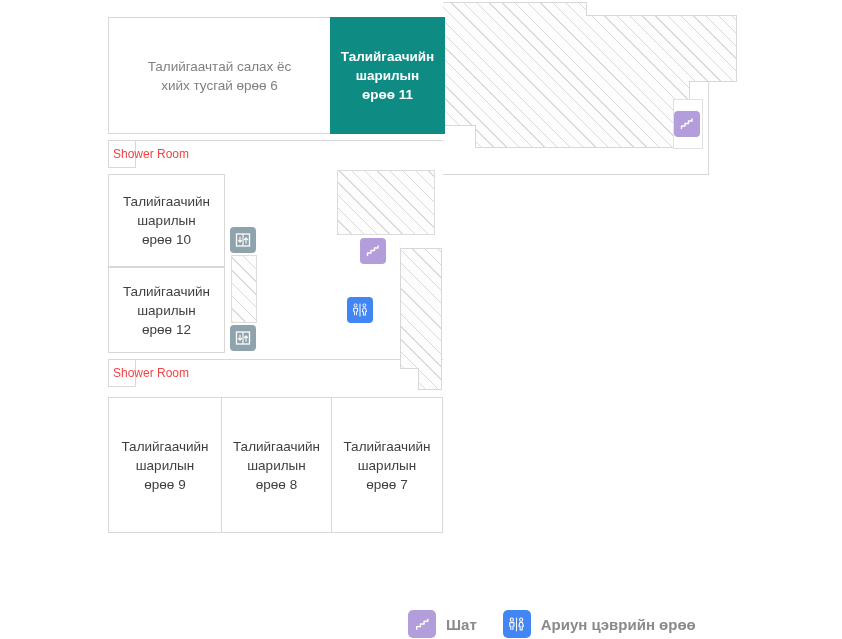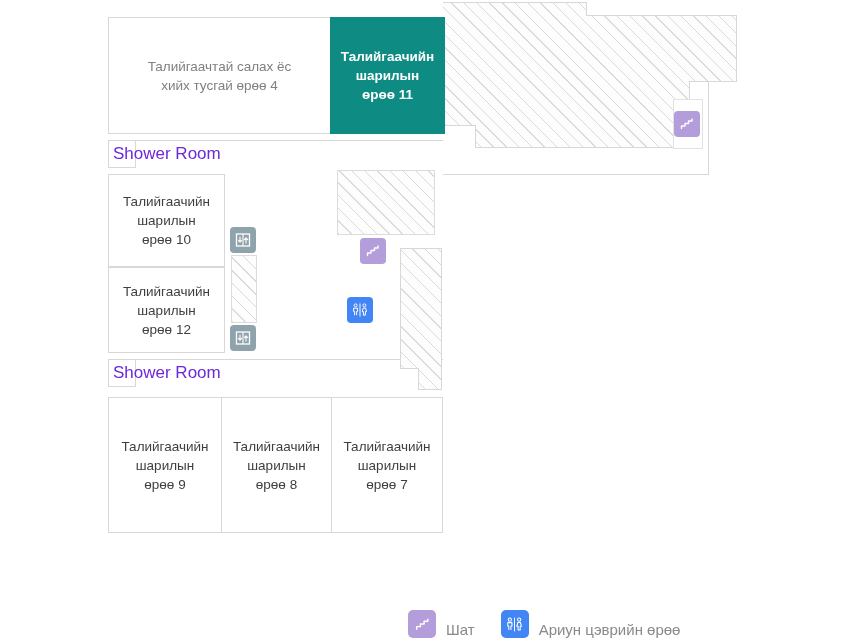--- a/index.html
+++ b/index.html
@@ -55,22 +55,22 @@
   .minibox {
     position: absolute;
     box-sizing: border-box;
     border: 1px solid #d8d8d8;
     background: #ffffff;
     width: 28px;
     height: 28px;
   }
   .minibox-text {
     position: absolute;
-    color: #6d28d9;
-    font-size: 17px;
+    color: #ef4444;
+    font-size: 12px;
     line-height: 28px;
     white-space: nowrap;
   }
 
   
   .hatch {
     position: absolute;
     box-sizing: border-box;
     border: 1px solid #dcdcdc;
     background-color: #fdfdfd;
@@ -129,22 +129,23 @@
     position: absolute;
     left: 408px;
     top: 608px;
     height: 32px;
     display: flex;
     align-items: center;
     gap: 0px;
   }
   .legend-item {
     display: flex;
-    align-items: flex-end;
+    align-items: center;
     margin-right: 26px;
+    font-weight: bold;
   }
   .legend-swatch {
     width: 28px;
     height: 28px;
     border-radius: 5px;
     display: flex;
     align-items: center;
     justify-content: center;
     flex: 0 0 auto;
   }
@@ -174,21 +175,21 @@
   <div class="wall" style="left:475px; top:125px; width:1px; height:23px;"></div>
   <div class="wall" style="left:443px; top:125px; width:33px; height:1px;"></div>
 
   <div class="alcove" style="left:673px; top:99px; width:30px; height:50px;"></div>
 
   <div class="wall" style="left:708px; top:81px; width:1px; height:94px;"></div>
   <div class="wall" style="left:443px; top:174px; width:266px; height:1px;"></div>
 
   <div class="room" style="left:108px; top:17px; width:223px; height:117px;">
     <span class="room-label">Талийгаачтай салах ёс
-хийх тусгай өрөө 4</span>
+хийх тусгай өрөө 6</span>
   </div>
 
   <div class="room highlight" style="left:330px; top:17px; width:115px; height:117px;">
     <span class="room-label">Талийгаачийн
 шарилын
 өрөө 11</span>
   </div>
 
   <div class="wall" style="left:108px; top:140px; width:335px; height:1px;"></div>
   <div class="minibox" style="left:108px; top:140px;"></div>

